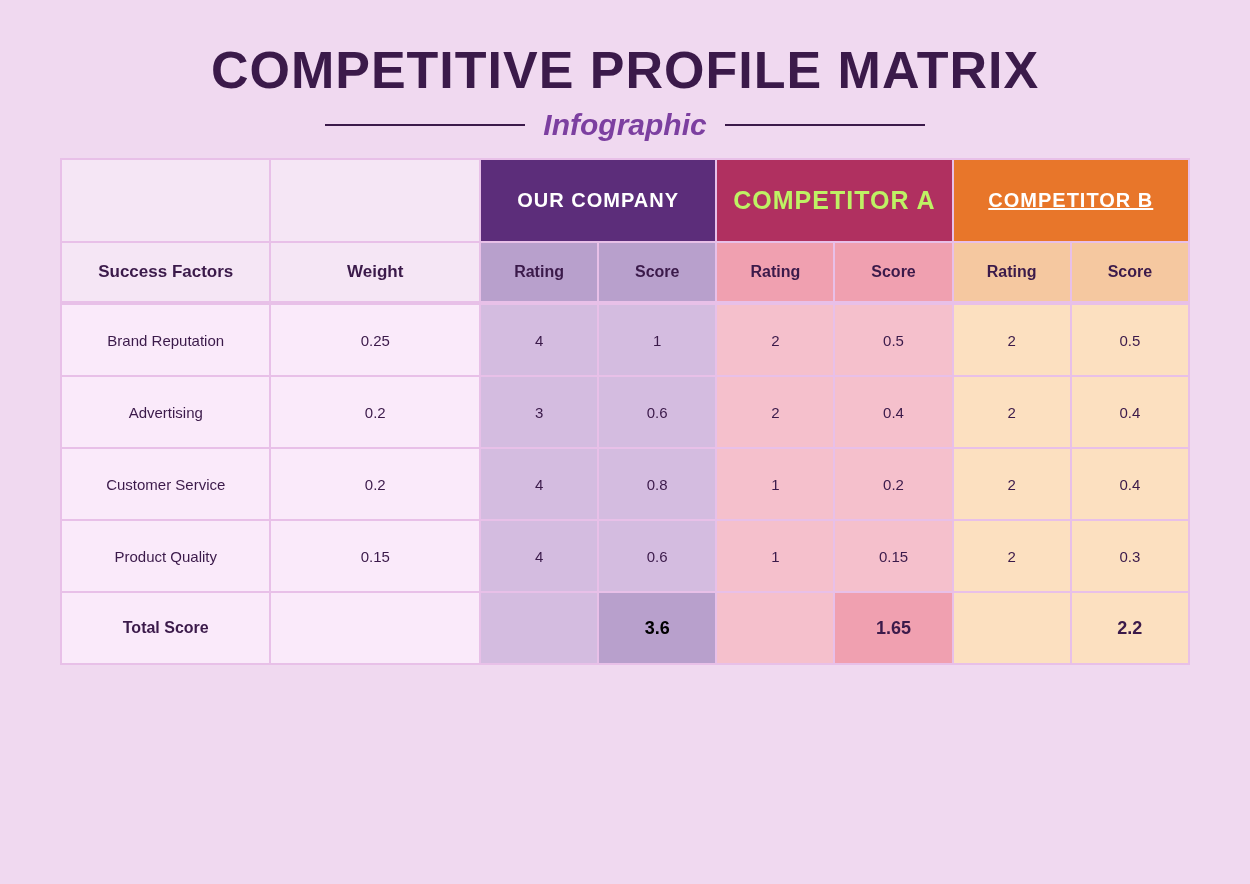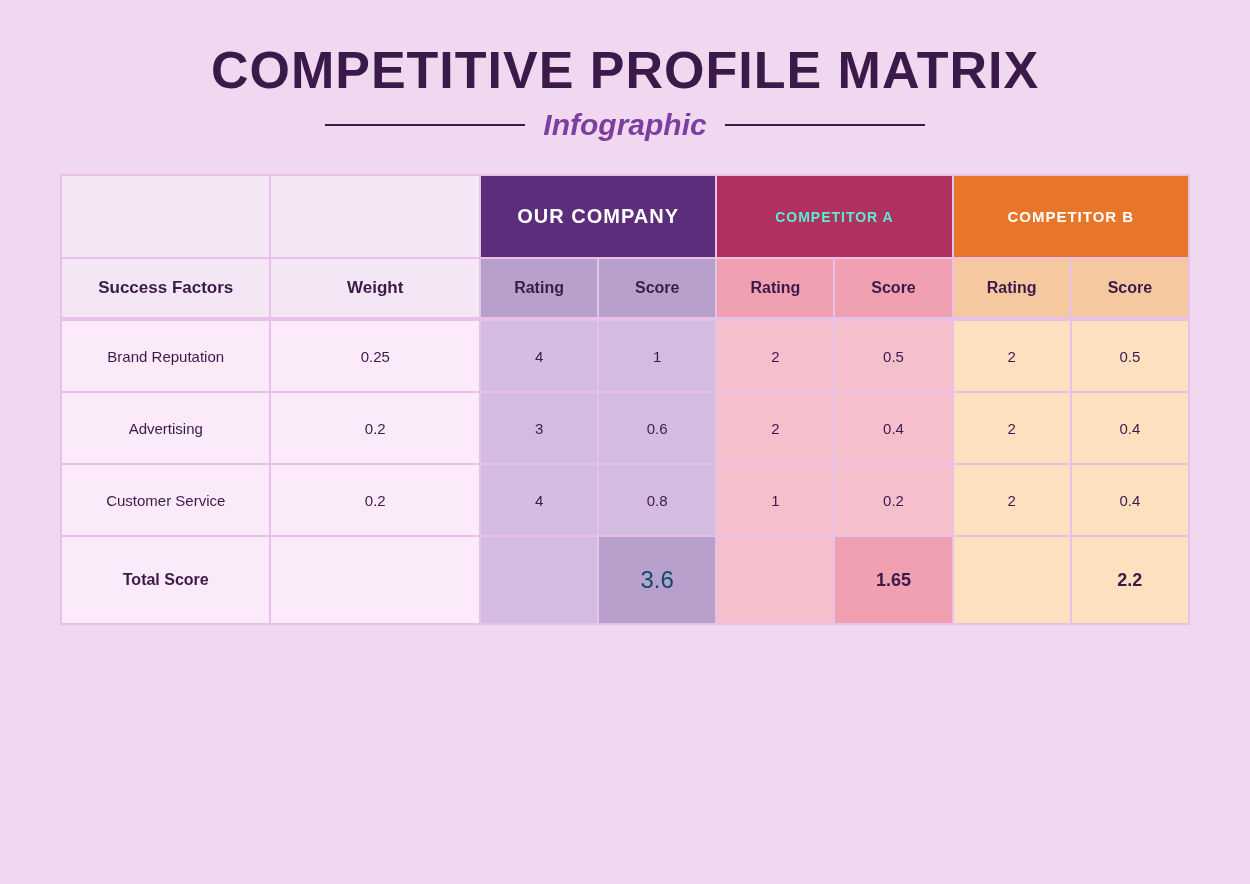--- a/index.html
+++ b/index.html
@@ -22,21 +22,21 @@
       color: #3b1a4a;
       text-align: right;
       letter-spacing: 1px;
       margin-bottom: 8px;
     }
 
     .subtitle-row {
       display: flex;
       align-items: center;
       gap: 18px;
-      margin-bottom: 32px;
+      margin-bottom: 16px;
     }
 
     .subtitle-line {
       width: 200px;
       height: 2px;
       background-color: #3b1a4a;
     }
 
     .subtitle {
       font-size: 30px;
@@ -66,32 +66,33 @@
     .header-company {
       background-color: #5c2d7a !important;
       color: white;
       font-weight: 800;
       font-size: 20px;
       letter-spacing: 1px;
     }
 
     .header-comp-a {
       background-color: #b03060 !important;
-      color: #5eead4;
-      font-weight: 800;
-      font-size: 14px;
+      color: #bef264;
+      font-weight: 800;
+      font-size: 25px;
       letter-spacing: 1px;
     }
 
     .header-comp-b {
       background-color: #e8762a !important;
       color: white;
       font-weight: 800;
-      font-size: 15px;
+      font-size: 20px;
       letter-spacing: 1px;
+      text-decoration: underline;
     }
 
     .header-row-2 td {
       height: 60px;
       background-color: #f5e6f5;
       font-weight: 700;
       font-size: 16px;
       color: #3b1a4a;
     }
 
@@ -154,35 +155,35 @@
     .comp-b-rating-col {
       background-color: #fce0c0 !important;
     }
 
     .comp-b-score-col {
       background-color: #fce0c0 !important;
     }
 
     
     .total-row td {
-      height: 88px;
+      height: 72px;
       background-color: #faeafa;
     }
 
     .total-label {
       font-weight: 800;
       font-size: 16px;
       color: #3b1a4a;
     }
 
     .total-score-company {
       background-color: #b8a0cc !important;
-      font-weight: 400;
-      font-size: 24px;
-      color: #0c4a6e;
+      font-weight: 700;
+      font-size: 18px;
+      color: #000000;
     }
 
     .total-score-comp-a {
       background-color: #f0a0b0 !important;
       font-weight: 800;
       font-size: 18px;
       color: #3b1a4a;
     }
 
     .total-score-comp-b {
@@ -282,20 +283,30 @@
       <tr class="data-row">
     <td class="factor-col">Customer Service</td>
     <td class="weight-col">0.2</td>
     <td class="our-rating-col">4</td>
     <td class="our-score-col">0.8</td>
     <td class="comp-a-rating-col">1</td>
     <td class="comp-a-score-col">0.2</td>
     <td class="comp-b-rating-col">2</td>
     <td class="comp-b-score-col">0.4</td>
   </tr>
+      <tr class="data-row">
+    <td class="factor-col">Product Quality</td>
+    <td class="weight-col">0.15</td>
+    <td class="our-rating-col">4</td>
+    <td class="our-score-col">0.6</td>
+    <td class="comp-a-rating-col">1</td>
+    <td class="comp-a-score-col">0.15</td>
+    <td class="comp-b-rating-col">2</td>
+    <td class="comp-b-score-col">0.3</td>
+  </tr>
       <tr class="total-row">
   <td class="total-label">Total Score</td>
   <td></td>
   <td class="our-rating-col"></td>
   <td class="total-score-company">3.6</td>
   <td class="comp-a-rating-col"></td>
   <td class="total-score-comp-a">1.65</td>
   <td class="comp-b-rating-col"></td>
   <td class="total-score-comp-b">2.2</td>
 </tr>

